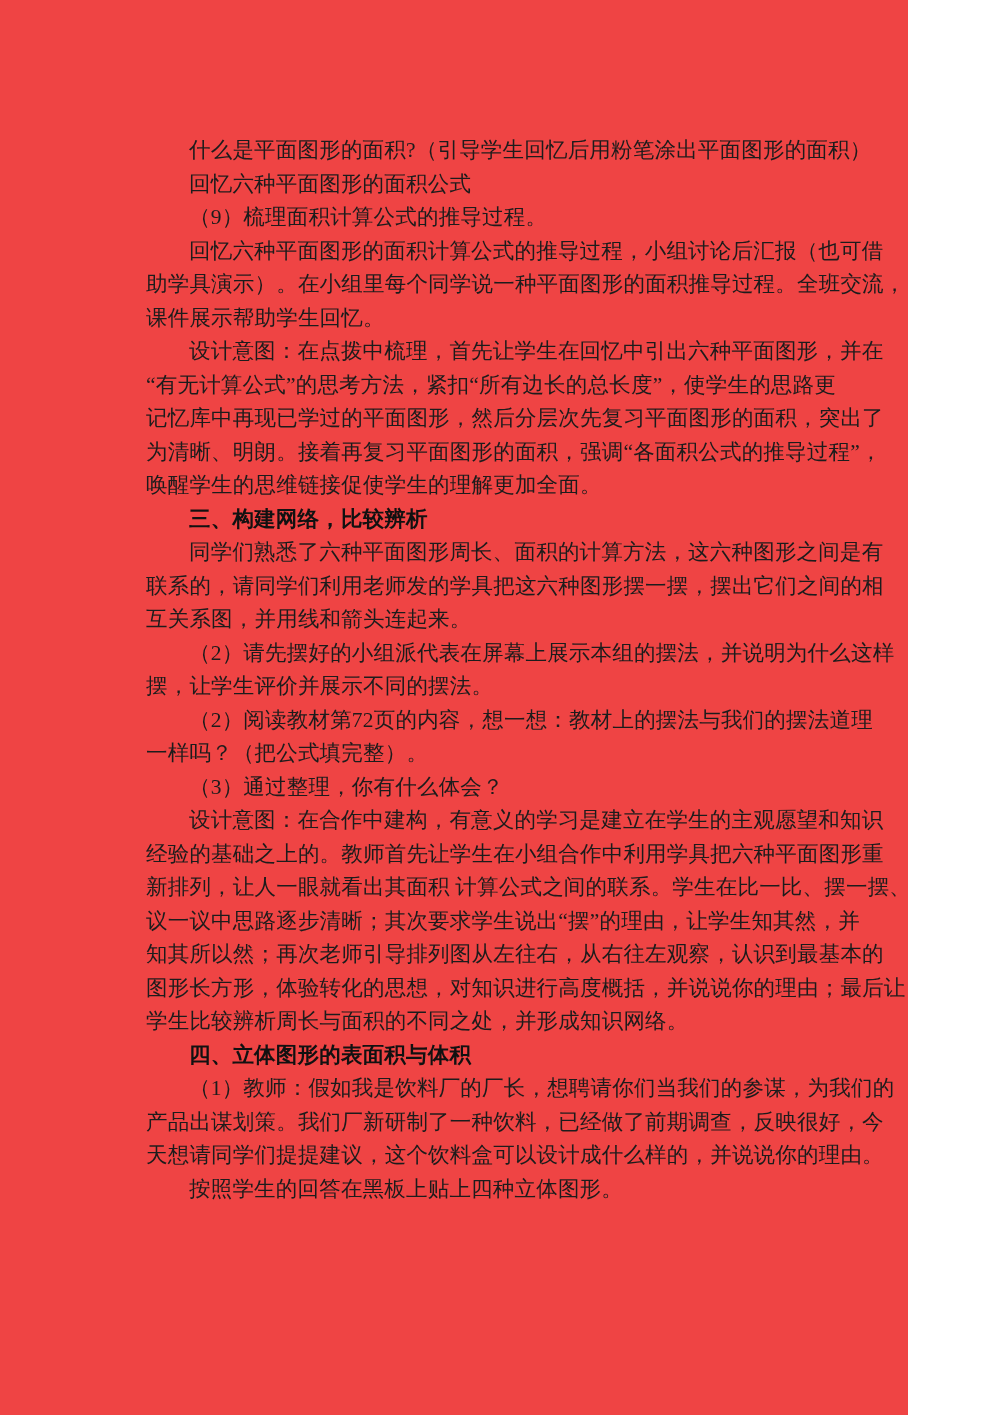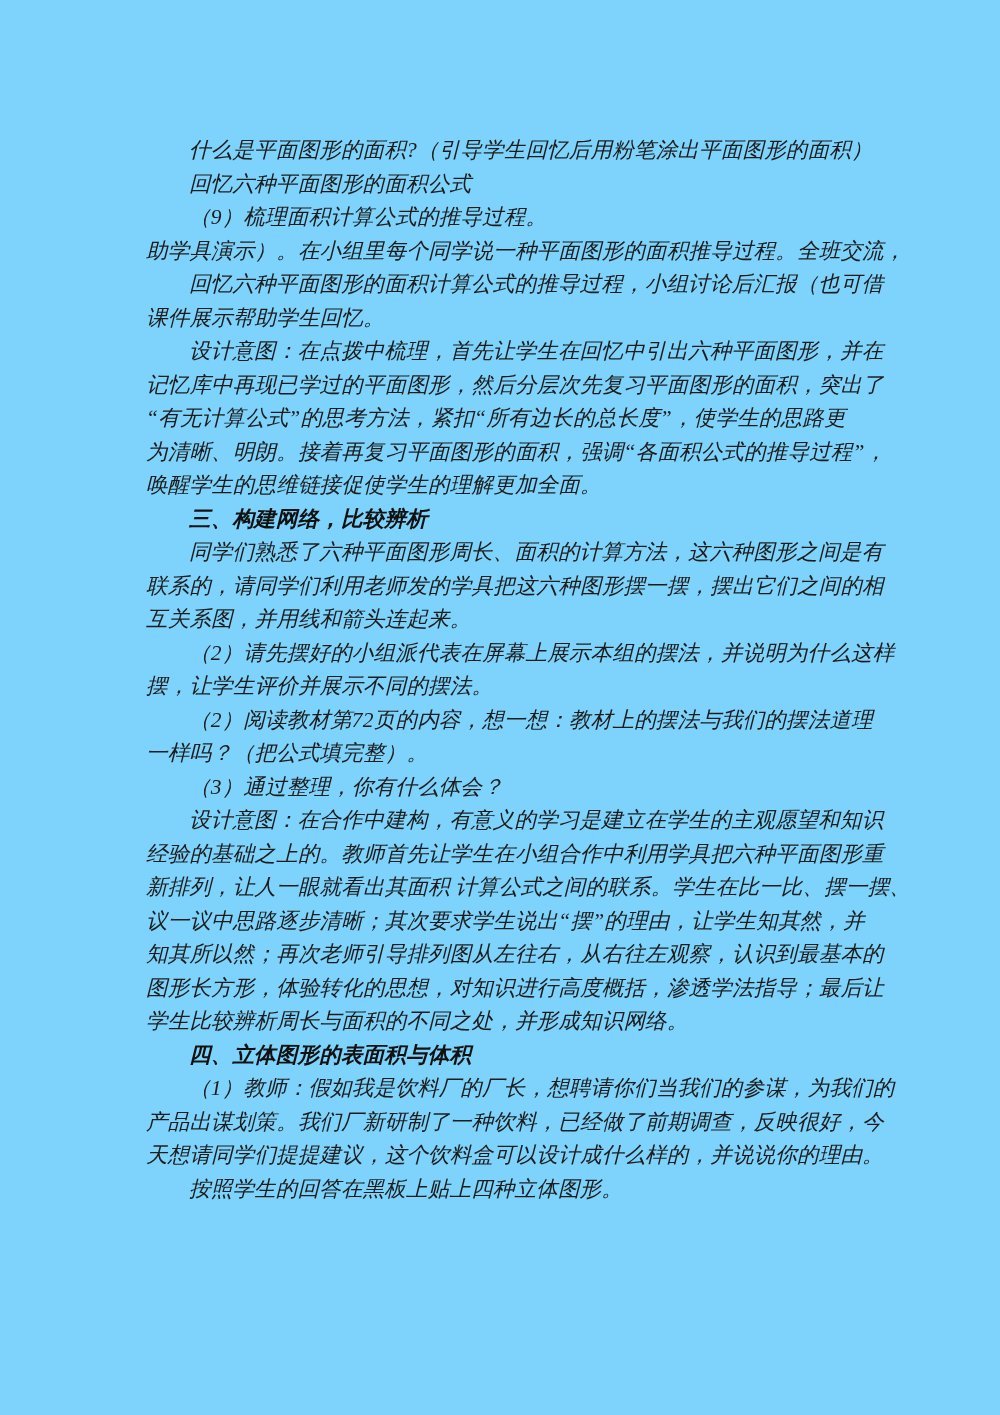--- a/index.html
+++ b/index.html
@@ -2,25 +2,24 @@
 <html lang="zh"><head>
 <meta charset="utf-8">
 <style>
   html, body {
     margin: 0;
     padding: 0;
     background: #ffffff;
   }
   .page {
     position: relative;
-    width: 1000px;
+    width: 908px;
     height: 1415px;
-    background: #7dd3fc;
+    background: #ef4444;
     overflow: hidden;
-    font-style: italic;
   }
   .text-block {
     position: absolute;
     left: 146px;
     top: 134px;
     width: 712px;
   }
   .line {
     font-family: "Liberation Serif", "DejaVu Serif", serif;
     font-size: 21.5px;
@@ -39,43 +38,43 @@
   }
 </style>
 </head>
 <body>
 
 <div class="page">
   <div class="text-block" id="text-block">
       <div class="line indent">什么是平面图形的面积?（引导学生回忆后用粉笔涂出平面图形的面积）</div>
       <div class="line indent">回忆六种平面图形的面积公式</div>
       <div class="line indent">（9）梳理面积计算公式的推导过程。</div>
+      <div class="line indent">回忆六种平面图形的面积计算公式的推导过程，小组讨论后汇报（也可借</div>
       <div class="line">助学具演示）。在小组里每个同学说一种平面图形的面积推导过程。全班交流，</div>
-      <div class="line indent">回忆六种平面图形的面积计算公式的推导过程，小组讨论后汇报（也可借</div>
       <div class="line">课件展示帮助学生回忆。</div>
       <div class="line indent">设计意图：在点拨中梳理，首先让学生在回忆中引出六种平面图形，并在</div>
+      <div class="line">“有无计算公式”的思考方法，紧扣“所有边长的总长度”，使学生的思路更</div>
       <div class="line">记忆库中再现已学过的平面图形，然后分层次先复习平面图形的面积，突出了</div>
-      <div class="line">“有无计算公式”的思考方法，紧扣“所有边长的总长度”，使学生的思路更</div>
       <div class="line">为清晰、明朗。接着再复习平面图形的面积，强调“各面积公式的推导过程”，</div>
       <div class="line">唤醒学生的思维链接促使学生的理解更加全面。</div>
       <div class="line indent heading">三、构建网络，比较辨析</div>
       <div class="line indent">同学们熟悉了六种平面图形周长、面积的计算方法，这六种图形之间是有</div>
       <div class="line">联系的，请同学们利用老师发的学具把这六种图形摆一摆，摆出它们之间的相</div>
       <div class="line">互关系图，并用线和箭头连起来。</div>
       <div class="line indent">（2）请先摆好的小组派代表在屏幕上展示本组的摆法，并说明为什么这样</div>
       <div class="line">摆，让学生评价并展示不同的摆法。</div>
       <div class="line indent">（2）阅读教材第72页的内容，想一想：教材上的摆法与我们的摆法道理</div>
       <div class="line">一样吗？（把公式填完整）。</div>
       <div class="line indent">（3）通过整理，你有什么体会？</div>
       <div class="line indent">设计意图：在合作中建构，有意义的学习是建立在学生的主观愿望和知识</div>
       <div class="line">经验的基础之上的。教师首先让学生在小组合作中利用学具把六种平面图形重</div>
       <div class="line">新排列，让人一眼就看出其面积 计算公式之间的联系。学生在比一比、摆一摆、</div>
       <div class="line">议一议中思路逐步清晰；其次要求学生说出“摆”的理由，让学生知其然，并</div>
       <div class="line">知其所以然；再次老师引导排列图从左往右，从右往左观察，认识到最基本的</div>
-      <div class="line">图形长方形，体验转化的思想，对知识进行高度概括，渗透学法指导；最后让</div>
+      <div class="line">图形长方形，体验转化的思想，对知识进行高度概括，并说说你的理由；最后让</div>
       <div class="line">学生比较辨析周长与面积的不同之处，并形成知识网络。</div>
       <div class="line indent heading">四、立体图形的表面积与体积</div>
       <div class="line indent">（1）教师：假如我是饮料厂的厂长，想聘请你们当我们的参谋，为我们的</div>
       <div class="line">产品出谋划策。我们厂新研制了一种饮料，已经做了前期调查，反映很好，今</div>
       <div class="line">天想请同学们提提建议，这个饮料盒可以设计成什么样的，并说说你的理由。</div>
       <div class="line indent">按照学生的回答在黑板上贴上四种立体图形。</div>
     </div>
 </div>
 
 </body></html>

